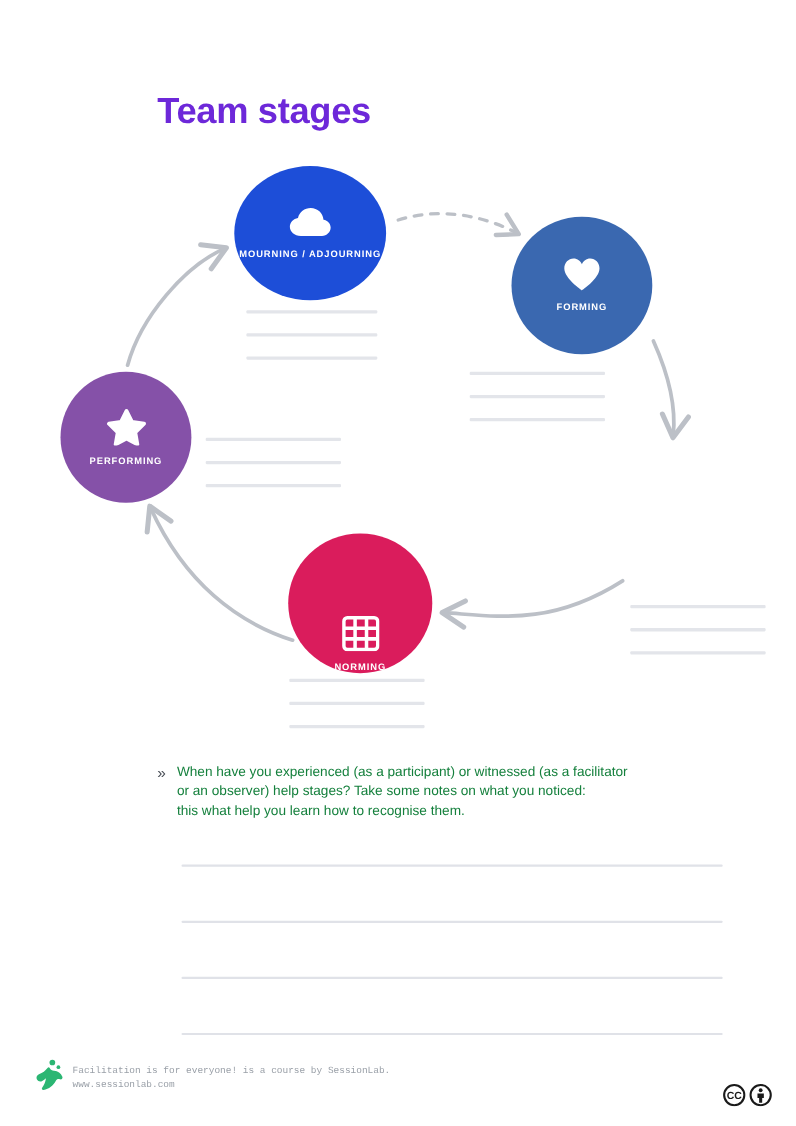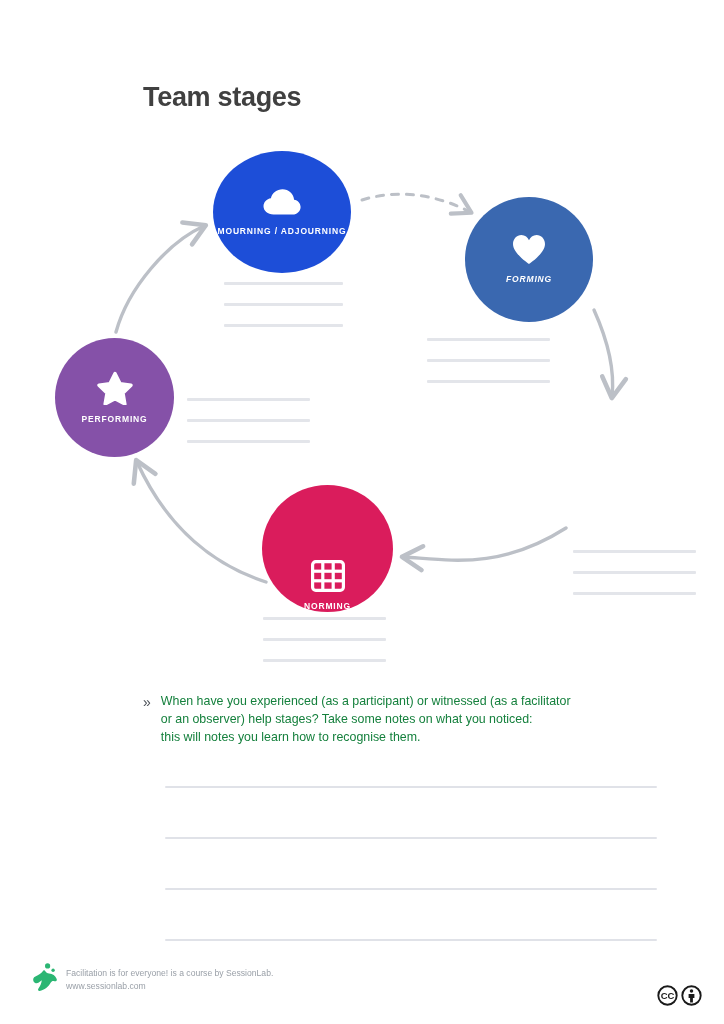--- a/index.html
+++ b/index.html
@@ -12,24 +12,24 @@
   #page {
     position: relative;
     width: 724px; height: 1024px;
     background: #ffffff;
   }
 
   
   #page-title {
     position: absolute;
     left: 143px; top: 82px;
-    font-size: 27px;
+    font-size: 33px;
     font-weight: bold;
     letter-spacing: -0.3px;
-    color: #404040;
+    color: #6d28d9;
   }
 
   
   #diagram {
     position: absolute;
     left: 0; top: 130px;
     width: 724px; height: 550px;
   }
   #arrow-layer {
     position: absolute;
@@ -55,21 +55,21 @@
   .node-label {
     font-size: 8.5px;
     font-weight: bold;
     letter-spacing: 0.85px;
     line-height: 1.28;
     color: #ffffff;
   }
 
   
   #node-mourning  { left: 213px; top: 21px;  width: 138px; height: 122px; }
-  #node-forming   { left: 465px; top: 67px;  width: 128px; height: 125px; font-style: italic; }
+  #node-forming   { left: 465px; top: 67px;  width: 128px; height: 125px; }
   #node-storming  { left: 527px; top: 270px; width: 137px; height: 122px; }
   #node-norming   { left: 262px; top: 355px; width: 131px; height: 127px; justify-content: flex-end; }
   #node-performing{ left: 55px;  top: 208px; width: 119px; height: 119px; text-align: center; }
 
   #node-mourning .node-label { margin-top: 1px; }
 
   
   .lines { position: absolute; }
   .line {
     height: 3px;
@@ -121,21 +121,21 @@
     width: 724px; height: 67px;
   }
   #footer-logo { position: absolute; left: 30px; top: 5px; }
   #footer-text {
     position: absolute;
     left: 66px; top: 10px;
     font-size: 8.6px;
     line-height: 1.55;
     color: #9aa0a8;
   }
-  #footer-text span { display: block; }
+  #footer-text span { display: block; font-family: Liberation Mono, monospace; }
   #cc-badges {
     position: absolute;
     right: 22px; top: 28px;
     display: flex; gap: 3px;
   }
 </style>
 </head>
 <body>
 
 <div id="page">
@@ -242,21 +242,21 @@
       <div class="line"></div>
     </div>
 
   </div>
 
   <div id="prompt-block">
     <div id="prompt-marker">»</div>
     <div id="prompt-text">
       <span>When have you experienced (as a participant) or witnessed (as a facilitator</span>
       <span>or an observer) help stages? Take some notes on what you noticed:</span>
-      <span>this will notes you learn how to recognise them.</span>
+      <span>this what help you learn how to recognise them.</span>
     </div>
   </div>
 
   <div id="answer-lines">
     <div class="line"></div>
     <div class="line"></div>
     <div class="line"></div>
     <div class="line"></div>
   </div>
 

